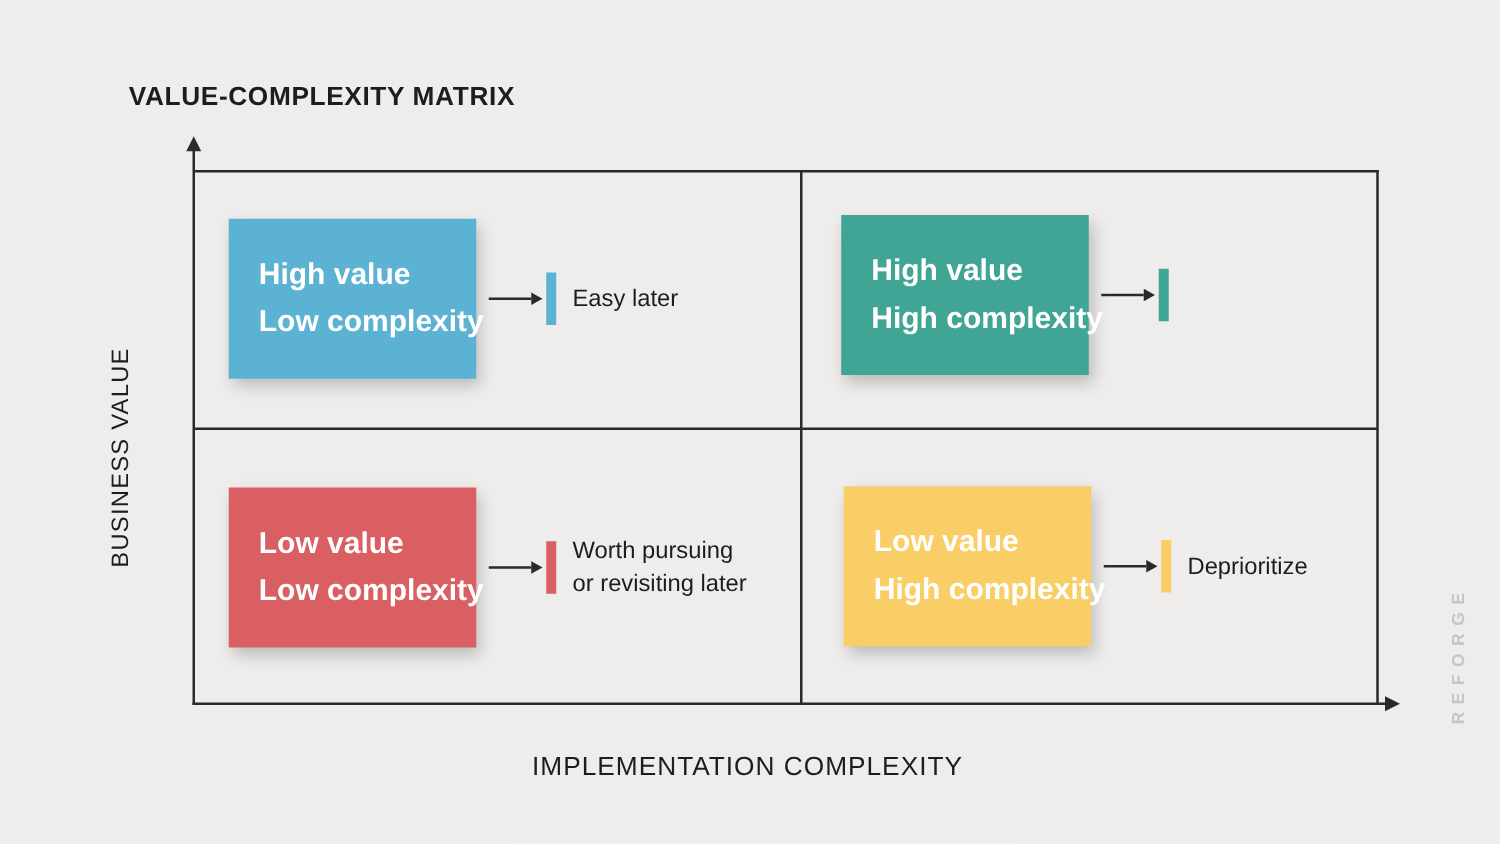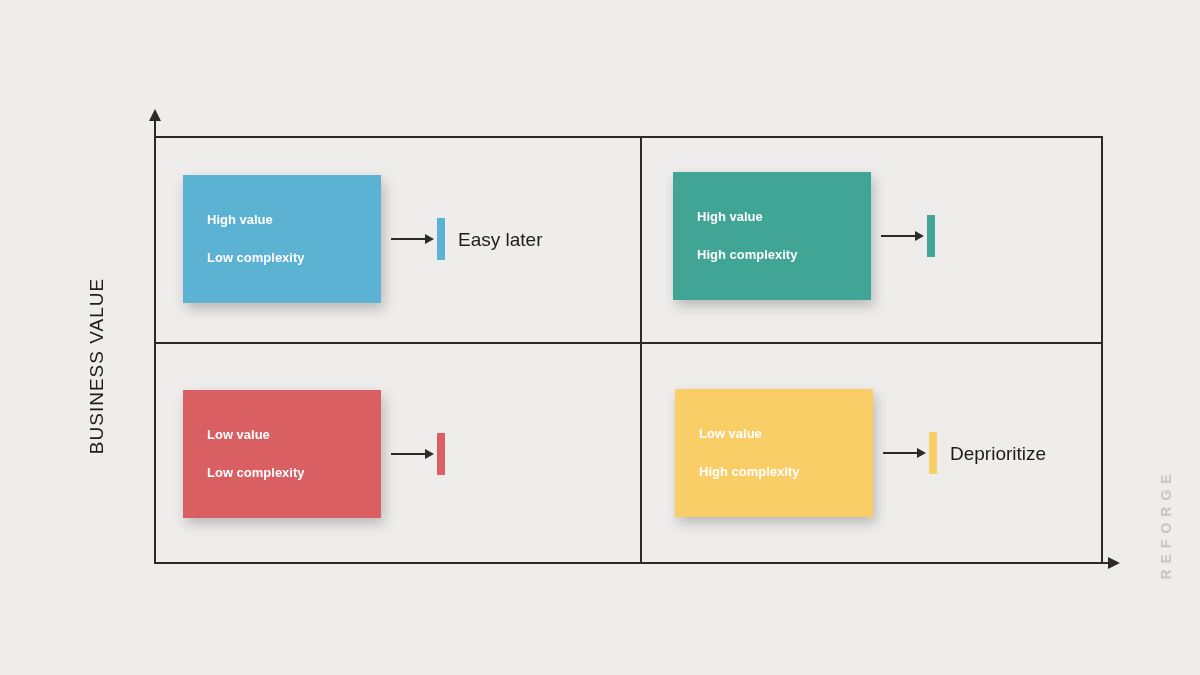--- a/index.html
+++ b/index.html
@@ -90,21 +90,21 @@
     flex: 0 0 198px;
     display: flex;
     flex-direction: column;
     justify-content: center;
     gap: 14px;
     padding-left: 24px;
     box-shadow: 3px 6px 12px rgba(0,0,0,0.22);
   }
   .qline {
     color: #ffffff;
-    font-size: 13px;
+    font-size: 24px;
     font-weight: 700;
     line-height: 24px;
     white-space: nowrap;
   }
 
   .arrow {
     position: relative;
     width: 34px;
     height: 2px;
     background: #2a2a2a;
@@ -147,31 +147,33 @@
     letter-spacing: 6px;
     color: #c6c5c3;
     white-space: nowrap;
   }
 </style>
 </head>
 <body>
 
 <div class="canvas" style="background: rgb(238, 237, 235);">
 
+  <h1 class="title">VALUE-COMPLEXITY MATRIX</h1>
 
   <div class="line y-axis"></div>
   <div class="arrowhead-up"></div>
   <div class="line x-axis"></div>
   <div class="arrowhead-right"></div>
   <div class="line top-border"></div>
   <div class="line right-border"></div>
   <div class="line h-mid"></div>
   <div class="line v-mid"></div>
 
   <div class="y-label">BUSINESS VALUE</div>
+  <div class="x-label">IMPLEMENTATION COMPLEXITY</div>
 
   <div class="card card-tl">
     <div class="qbox" style="background: rgb(91, 178, 210);">
       <div class="qline">High value</div>
       <div class="qline">Low complexity</div>
     </div>
     <div class="arrow"></div>
     <div class="tick" style="background: rgb(91, 178, 210);"></div>
     <div class="qlabel">
       <div>Easy later</div>
@@ -188,20 +190,24 @@
     <div class="tick" style="background: rgb(65, 165, 150);"></div>
   </div>
 
   <div class="card card-bl">
     <div class="qbox" style="background: rgb(217, 95, 98);">
       <div class="qline">Low value</div>
       <div class="qline">Low complexity</div>
     </div>
     <div class="arrow"></div>
     <div class="tick" style="background: rgb(217, 95, 98);"></div>
+    <div class="qlabel">
+      <div>Worth pursuing</div>
+      <div>or revisiting later</div>
+    </div>
   </div>
 
   <div class="card card-br">
     <div class="qbox" style="background: rgb(249, 206, 103);">
       <div class="qline">Low value</div>
       <div class="qline">High complexity</div>
     </div>
     <div class="arrow"></div>
     <div class="tick" style="background: rgb(249, 206, 103);"></div>
     <div class="qlabel">

